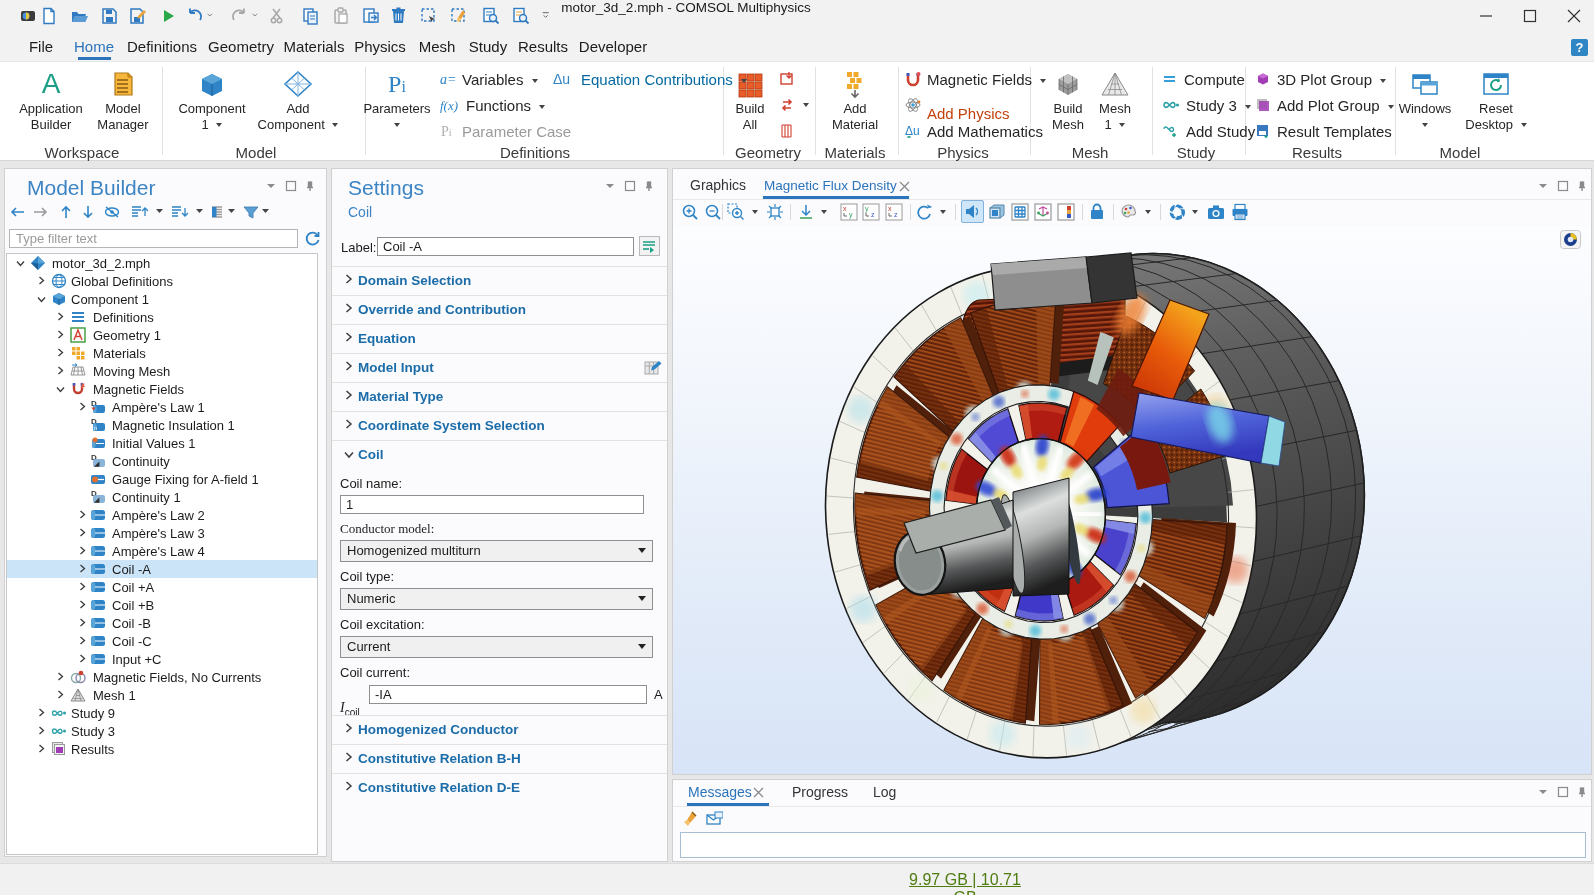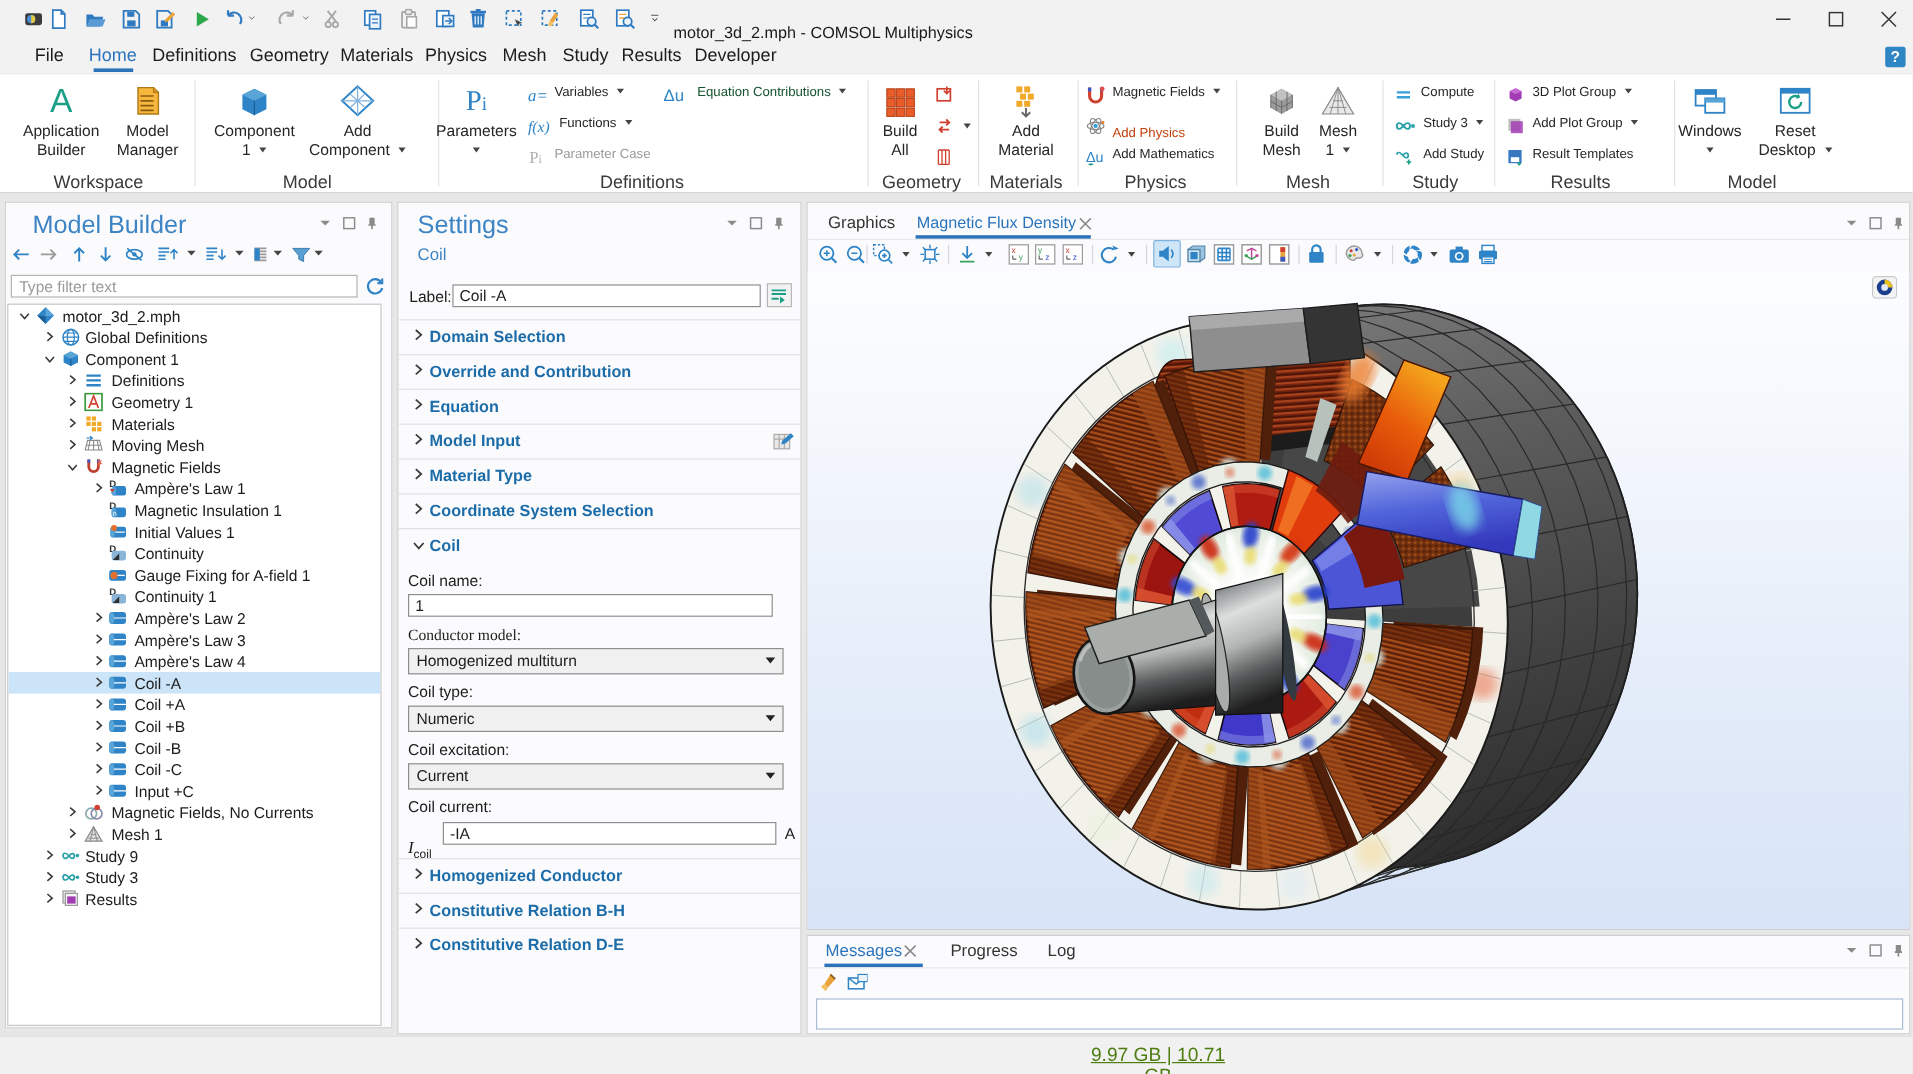--- a/index.html
+++ b/index.html
@@ -10,21 +10,21 @@
 .sub { color:#3d84c4; font-size:14px; }
 .sect { color:#1b6ca8; font-size:13.5px; font-weight:700; }
 .lab { color:#1c1c1c; font-size:13px; }
 .inp { position:absolute; background:#fff; border:1px solid #8f8f8f; font-size:13px; color:#1c1c1c; padding:1px 5px; line-height:15px; }
 .sel { position:absolute; background:#f0f0f0; border:1px solid #8f8f8f; font-size:13px; color:#1c1c1c; padding:2px 6px; }
 .selarr { position:absolute; right:6px; top:7px; width:0; height:0; border-left:4px solid transparent; border-right:4px solid transparent; border-top:5px solid #222; }
 .hline { position:absolute; height:1px; background:#e2e2e2; }
 .vsep { position:absolute; top:67px; height:88px; width:1px; background:#e2e2e2; }
 .rlab { position:absolute; font-size:15px; color:#3a3a3a; text-align:center; top:144px; }
 .rbig { position:absolute; text-align:center; font-size:13px; color:#262626; line-height:16px; }
-.rsm { position:absolute; font-size:11px; color:#262626; white-space:nowrap; }
+.rsm { position:absolute; font-size:15px; color:#262626; white-space:nowrap; }
 .tr { position:absolute; left:0; width:100%; height:18px; font-size:13px; color:#1c1c1c; white-space:nowrap; }
 .caret { display:inline-block; width:0; height:0; border-left:3.5px solid transparent; border-right:3.5px solid transparent; border-top:4px solid #444; margin-left:4px; vertical-align:2px; }
 .mm { font-size:15px; color:#1c1c1c; position:absolute; top:6px; }
 .tabt { position:absolute; font-size:14px; color:#333; }
 .wbtn { position:absolute; top:8px; width:16px; height:16px; }
 </style></head><body>
 
 <div class="ab" style="left:0;top:0;width:1594px;height:61px;background:#f2f2f2;"></div>
 <svg class="ab" style="left:20px;top:8px" width="16" height="16">
     <rect x="1" y="3" width="14" height="10" rx="2" fill="#3b3b3b"></rect>
@@ -107,21 +107,21 @@
   </svg>
 <svg class="ab" style="left:512px;top:7px" width="18" height="18" viewBox="0 0 18 18">
     <rect x="2" y="1.5" width="10" height="13" fill="#fff" stroke="#2f7ac0" stroke-width="1.4"></rect>
     <path d="M4,5 h6 M4,8 h4" stroke="#e8a33d" stroke-width="1.2"></path>
     <circle cx="11" cy="11" r="3.5" fill="#eaf2fa" stroke="#2f7ac0" stroke-width="1.5"></circle>
     <path d="M13.5,13.5 l3,3" stroke="#2f7ac0" stroke-width="1.8"></path>
   </svg>
 <svg class="ab" style="left:542px;top:7px" width="12" height="18" viewBox="0 0 18 18">
     <path d="M1,4 h9 M2.5,8 l3,3 3,-3" fill="none" stroke="#555" stroke-width="1.3"></path>
   </svg>
-<div class="ab" style="left:471px;top:20px;width:430px;text-align:center;font-size:13.5px;color:#1a1a1a;">motor_3d_2.mph - COMSOL Multiphysics</div>
+<div class="ab" style="left:471px;top:0;width:430px;text-align:center;font-size:13.5px;color:#1a1a1a;">motor_3d_2.mph - COMSOL Multiphysics</div>
 <svg class="wbtn" style="left:1478px">
     <path d="M2,8 h12" stroke="#333" stroke-width="1.2"></path>
   </svg>
 <svg class="wbtn" style="left:1522px">
     <rect x="2.5" y="2.5" width="11" height="11" fill="none" stroke="#333" stroke-width="1.2"></rect>
   </svg>
 <svg class="wbtn" style="left:1566px">
     <path d="M2,2 L14,14 M14,2 L2,14" stroke="#333" stroke-width="1.2"></path>
   </svg>
 <div class="mm" style="left:-19px;top:38px;width:120px;text-align:center;color:#1c1c1c;">File</div>
@@ -240,21 +240,21 @@
       <text x="0" y="13" font-size="13" fill="#2e84c6" font-style="italic" font-family="Liberation Serif">f(x)</text>
     </svg></div>
 <div class="rsm" style="left:466px;top:97px;color:#262626;">Functions <span class="caret"></span></div>
 <div class="ab" style="left:440px;top:123px;width:16px;height:16px;"><svg width="16" height="16">
       <text x="1" y="13" font-size="14" fill="#b0b0b0" font-family="Liberation Serif">P<tspan font-size="10">i</tspan></text>
     </svg></div>
 <div class="rsm" style="left:462px;top:123px;color:#262626;"><span style="color:#9a9a9a">Parameter Case</span></div>
 <div class="ab" style="left:553px;top:71px;width:22px;height:16px;"><svg width="22" height="16">
       <text x="0" y="13" font-size="14" fill="#2e84c6" font-family="Liberation Sans">Δu</text>
     </svg></div>
-<div class="rsm" style="left:581px;top:71px;color:#14532d;">Equation Contributions <span class="caret"></span></div>
+<div class="rsm" style="left:581px;top:71px;color:#0369a1;">Equation Contributions <span class="caret"></span></div>
 <div class="ab" style="left:905px;top:71px;width:16px;height:16px;"><svg width="16" height="16" viewBox="0 0 16 16">
       <path d="M3,2 v7 a5,5 0 0 0 10,0 V2" fill="none" stroke="#d04030" stroke-width="2.6"></path>
       <rect x="1.6" y="2" width="2.8" height="3" fill="#3858c8"></rect>
       <rect x="11.6" y="2" width="2.8" height="3" fill="#3858c8"></rect>
       <circle cx="13.5" cy="3" r="2" fill="#e05050"></circle>
     </svg></div>
 <div class="rsm" style="left:927px;top:71px;color:#262626;">Magnetic Fields <span class="caret"></span></div>
 <div class="ab" style="left:905px;top:97px;width:16px;height:16px;"><svg width="16" height="16" viewBox="0 0 16 16">
       <ellipse cx="8" cy="8" rx="7" ry="3" fill="none" stroke="#888" stroke-width="1"></ellipse>
       <ellipse cx="8" cy="8" rx="7" ry="3" fill="none" stroke="#888" stroke-width="1" transform="rotate(60 8 8)"></ellipse>

